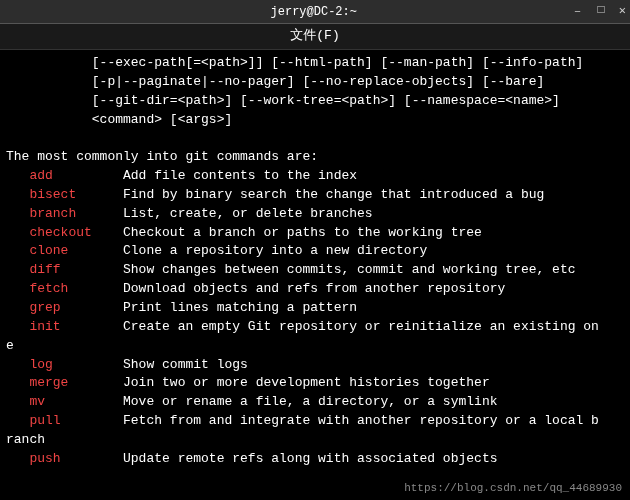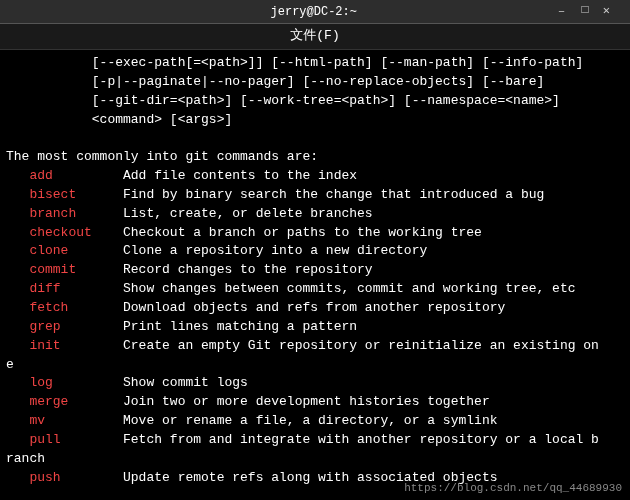--- a/index.html
+++ b/index.html
@@ -13,21 +13,21 @@
       overflow: hidden;
     }
 
     
     .title-bar {
       background: #2d2d2d;
       height: 24px;
       display: flex;
       align-items: center;
       justify-content: space-between;
-      padding: 0 16px;
+      padding: 0 0;
       border-bottom: 1px solid #555;
     }
     .title-bar-title {
       color: #ffffff;
       font-size: 12px;
       flex: 1;
       text-align: center;
     }
     .title-bar-controls {
       display: flex;
@@ -112,21 +112,20 @@
   <div class="line"><span class="white">           [-p|--paginate|--no-pager] [--no-replace-objects] [--bare]</span></div>
   <div class="line"><span class="white">           [--git-dir=&lt;path&gt;] [--work-tree=&lt;path&gt;] [--namespace=&lt;name&gt;]</span></div>
   <div class="line"><span class="white">           &lt;command&gt; [&lt;args&gt;]</span></div>
   <div class="line"> </div>
   <div class="line"><span class="white">The most commonly into git commands are:</span></div>
   <div class="line"><span class="cyan">   add        </span><span class="white"> Add file contents to the index</span></div>
   <div class="line"><span class="cyan">   bisect     </span><span class="white"> Find by binary search the change that introduced a bug</span></div>
   <div class="line"><span class="cyan">   branch     </span><span class="white"> List, create, or delete branches</span></div>
   <div class="line"><span class="cyan">   checkout   </span><span class="white"> Checkout a branch or paths to the working tree</span></div>
   <div class="line"><span class="cyan">   clone      </span><span class="white"> Clone a repository into a new directory</span></div>
-  <div class="line"><span class="cyan">   commit     </span><span class="white"> Record changes to the repository</span></div>
   <div class="line"><span class="cyan">   diff       </span><span class="white"> Show changes between commits, commit and working tree, etc</span></div>
   <div class="line"><span class="cyan">   fetch      </span><span class="white"> Download objects and refs from another repository</span></div>
   <div class="line"><span class="cyan">   grep       </span><span class="white"> Print lines matching a pattern</span></div>
   <div class="line"><span class="cyan">   init       </span><span class="white"> Create an empty Git repository or reinitialize an existing on</span></div>
   <div class="line"><span class="white">e</span></div>
   <div class="line"><span class="cyan">   log        </span><span class="white"> Show commit logs</span></div>
   <div class="line"><span class="cyan">   merge      </span><span class="white"> Join two or more development histories together</span></div>
   <div class="line"><span class="cyan">   mv         </span><span class="white"> Move or rename a file, a directory, or a symlink</span></div>
   <div class="line"><span class="cyan">   pull       </span><span class="white"> Fetch from and integrate with another repository or a local b</span></div>
   <div class="line"><span class="white">ranch</span></div>

